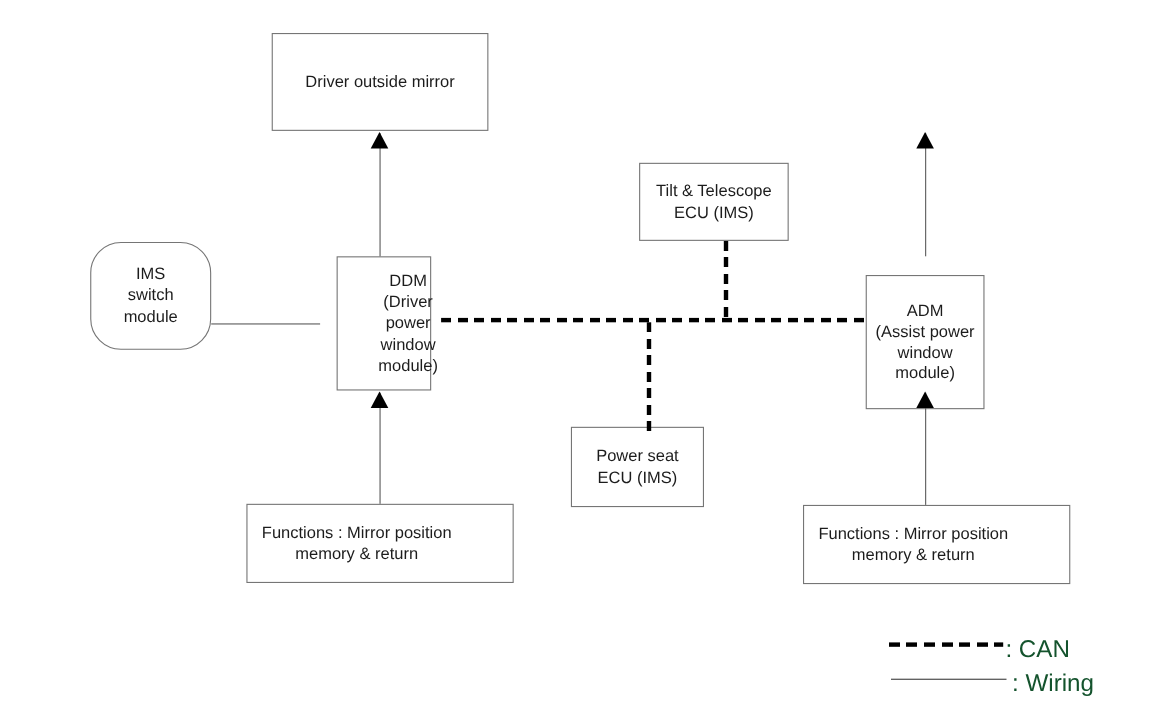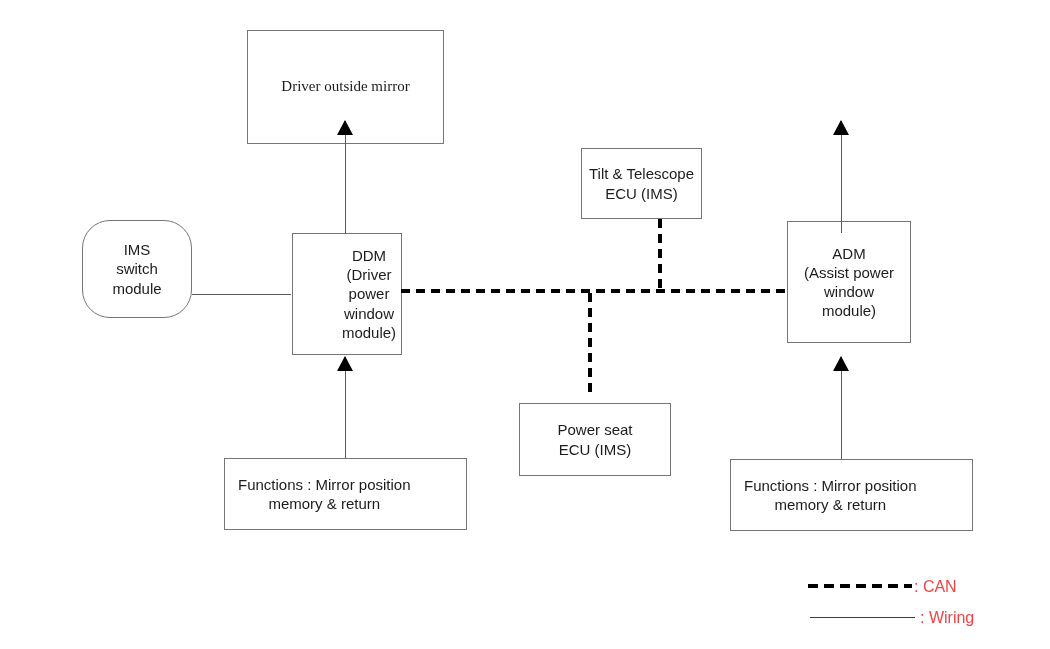--- a/index.html
+++ b/index.html
@@ -29,27 +29,27 @@
     line-height: 1.27;
     white-space: pre-line;
   }
   .node.left-text {
     justify-content: flex-start;
     text-align: center;
     padding-left: 13px;
     padding-right: 6px;
   }
   
-  .n-driver-mirror   { left: 247px; top: 30px;  width: 197px; height: 114px; font-family: Liberation Serif, serif; }
+  .n-driver-mirror   { left: 247px; top: 30px;  width: 197px; height: 89px; }
   .n-assist-mirror   { left: 742px; top: 31px;  width: 200px; height: 88px; }
-  .n-tilt-telescope  { left: 581px; top: 148px; width: 121px; height: 71px; }
+  .n-tilt-telescope  { left: 581px; top: 148px; width: 136px; height: 71px; }
   .n-ims-switch      { left: 82px;  top: 220px; width: 110px; height: 98px; border-radius: 28px; }
-  .n-ddm             { left: 292px; top: 233px; width: 110px; height: 122px; padding-left: 44px; }
-  .n-adm             { left: 787px; top: 221px; width: 124px; height: 122px; }
-  .n-power-seat      { left: 519px; top: 403px; width: 152px; height: 73px; }
+  .n-ddm             { left: 306px; top: 233px; width: 86px; height: 122px; padding-left: 44px; }
+  .n-adm             { left: 787px; top: 250px; width: 108px; height: 122px; }
+  .n-power-seat      { left: 519px; top: 388px; width: 121px; height: 73px; }
   .n-functions-left  { left: 224px; top: 458px; width: 243px; height: 72px; }
   .n-functions-right { left: 730px; top: 459px; width: 243px; height: 72px; }
 
   
   .wire {
     position: absolute;
     background: #5a5a5a;
   }
   .w-ddm-up      { left: 345px; top: 121px; width: 1px; height: 112px; }
   .w-adm-up      { left: 841px; top: 121px; width: 1px; height: 112px; }
@@ -92,23 +92,23 @@
     left: 808px; top: 584px; width: 104px; height: 4px;
     background: repeating-linear-gradient(to right, #000000 0 10px, transparent 10px 16px);
   }
   .legend-wire-line {
     position: absolute;
     left: 810px; top: 617px; width: 105px; height: 1px;
     background: #3c3c3c;
   }
   .legend-label {
     position: absolute;
-    font-size: 16px;
+    font-size: 22px;
     line-height: 1;
-    color: #ef4444;
+    color: #14532d;
     white-space: nowrap;
   }
   .l-can  { left: 914px; top: 579px; }
   .l-wire { left: 920px; top: 610px; }
 </style>
 </head>
 <body>
 
 <div class="diagram">
 

